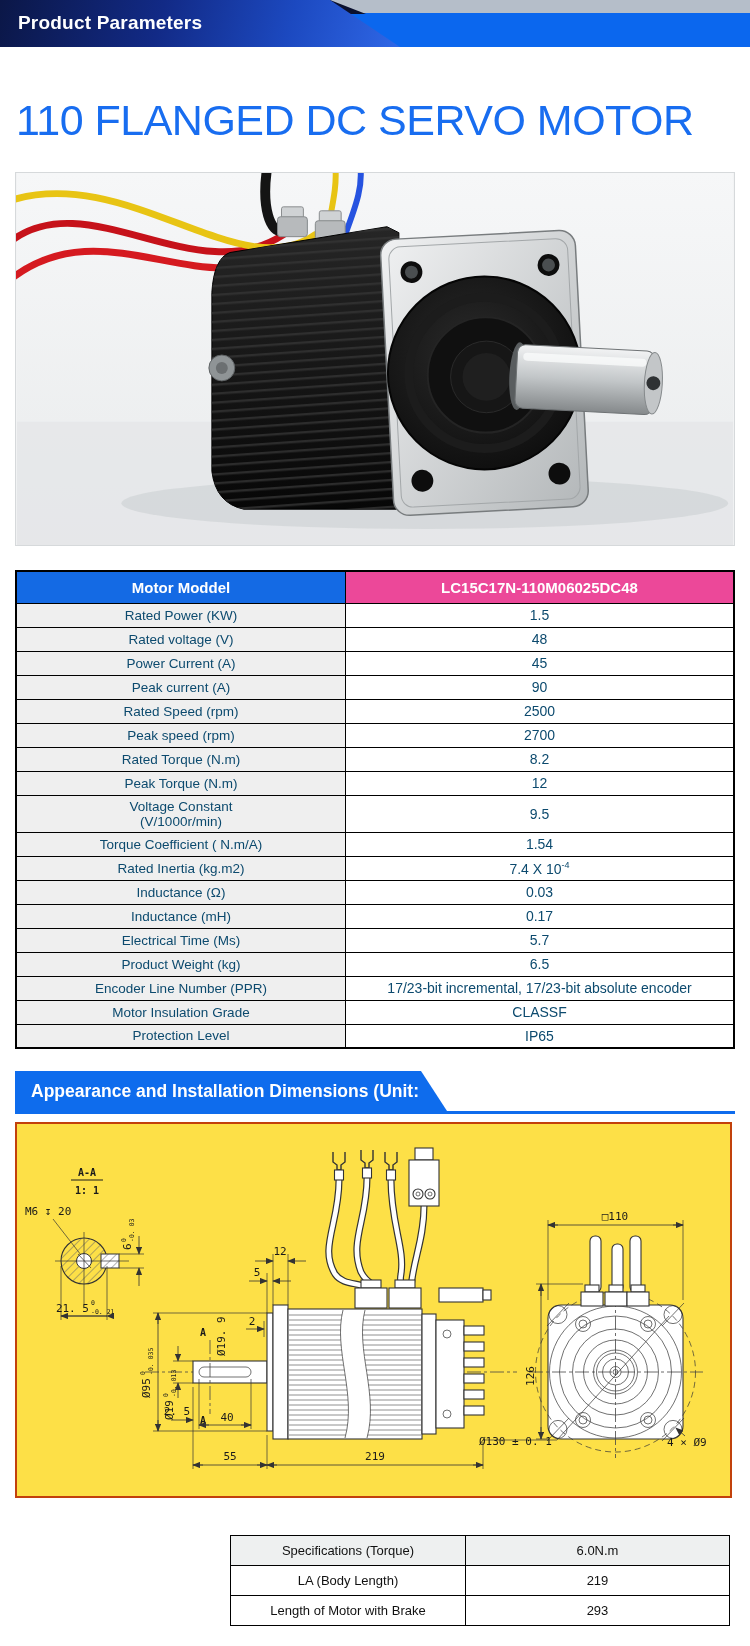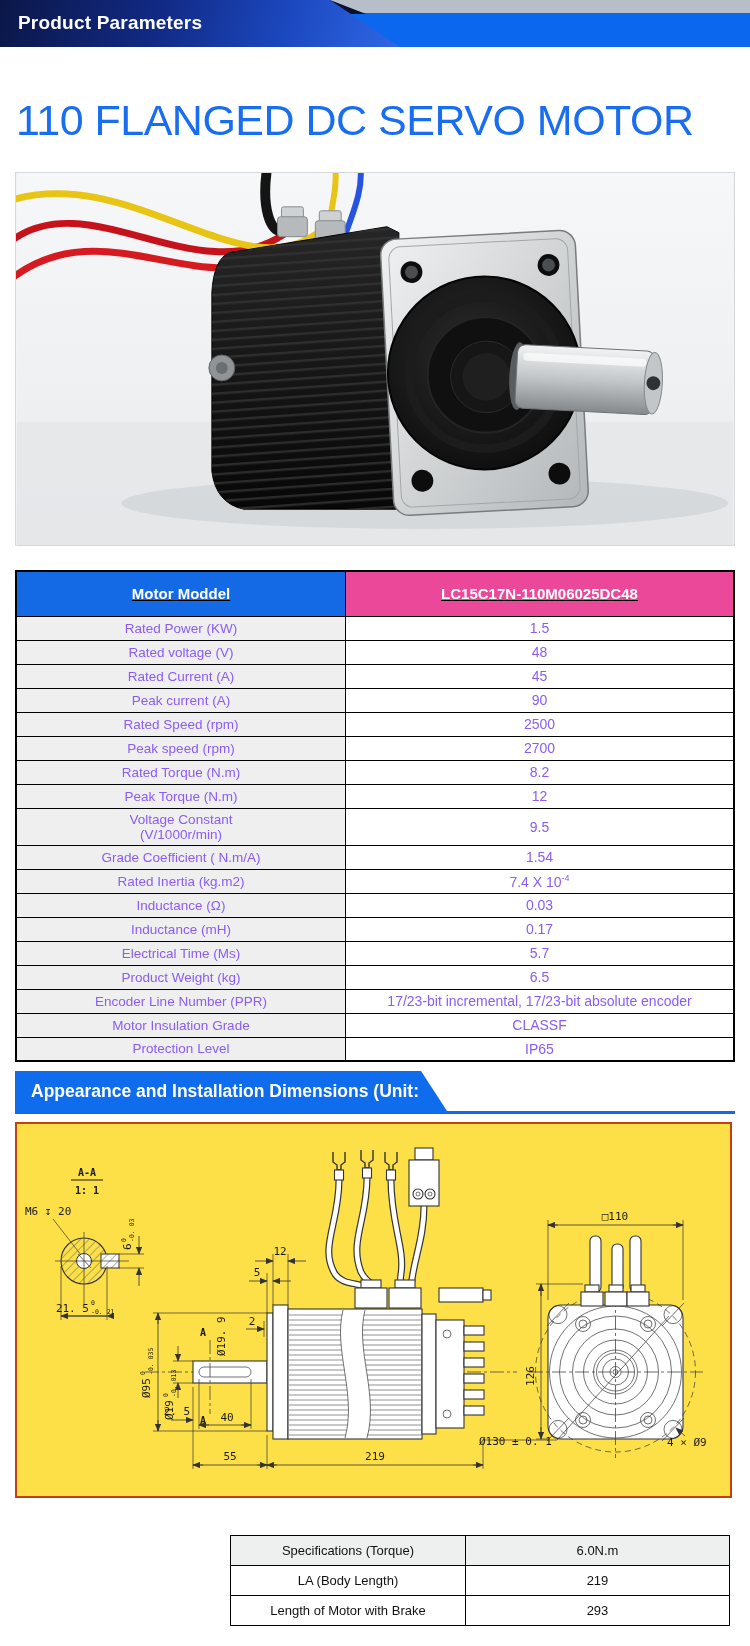--- a/index.html
+++ b/index.html
@@ -24,26 +24,26 @@
          letter-spacing:-.5px;white-space:nowrap;}
 
   
   .photo{left:15px;top:172px;width:720px;height:374px;border:1px solid #d6d9db;
          box-sizing:border-box;background:#f2f3f4;}
   .photo svg{display:block;}
 
   
   table.spec{position:absolute;left:15px;top:570px;width:720px;border-collapse:collapse;
              table-layout:fixed;border:2px solid #000;}
-  .spec td{border:1px solid #000;text-align:center;font-size:13.5px;color:#8b5cf6;
+  .spec td{border:1px solid #000;text-align:center;font-size:13.5px;color:#0c4a6e;
            padding:0 6px;overflow:hidden;}
   .spec td.lbl{width:316px;background:#efefef;white-space:pre-line;}
   .spec td.val{background:#fff;font-size:14px;}
   .spec tr{height:24px;}
-  .spec tr.hd{height:45px;text-decoration:underline;}
+  .spec tr.hd{height:32px;}
   .spec tr.hd td{background:#146ae4;color:#fff;font-weight:600;font-size:15px;}
   .spec tr.tall{height:37px;}
   .spec sup{font-size:9px;}
 
   
   .sec{left:15px;top:1071px;width:720px;height:43px;}
   .sec .shape{left:0;top:0;width:432px;height:40px;background:#0e6ced;
       clip-path:polygon(0 0,calc(100% - 26px) 0,100% 100%,0 100%);
       color:#fff;font-weight:700;font-size:17.5px;line-height:40px;}
   .sec .shape span{margin-left:16px;}
@@ -172,21 +172,21 @@
     </tr>
     <tr>
           <td class="lbl">Rated Power (KW)</td>
           <td class="val">1.5</td>
         </tr>
     <tr>
           <td class="lbl">Rated voltage (V)</td>
           <td class="val">48</td>
         </tr>
     <tr>
-          <td class="lbl">Rated Current (A)</td>
+          <td class="lbl">Power Current (A)</td>
           <td class="val">45</td>
         </tr>
     <tr>
           <td class="lbl">Peak current (A)</td>
           <td class="val">90</td>
         </tr>
     <tr>
           <td class="lbl">Rated Speed (rpm)</td>
           <td class="val">2500</td>
         </tr>
@@ -201,21 +201,21 @@
     <tr>
           <td class="lbl">Peak Torque (N.m)</td>
           <td class="val">12</td>
         </tr>
     <tr class="tall">
           <td class="lbl">Voltage Constant
 (V/1000r/min)</td>
           <td class="val">9.5</td>
         </tr>
     <tr>
-          <td class="lbl">Grade Coefficient ( N.m/A)</td>
+          <td class="lbl">Torque Coefficient ( N.m/A)</td>
           <td class="val">1.54</td>
         </tr>
     <tr>
           <td class="lbl">Rated Inertia (kg.m2)</td>
           <td class="val"><span>7.4 X 10</span><sup>-4</sup></td>
         </tr>
     <tr>
           <td class="lbl">Inductance (Ω)</td>
           <td class="val">0.03</td>
         </tr>

